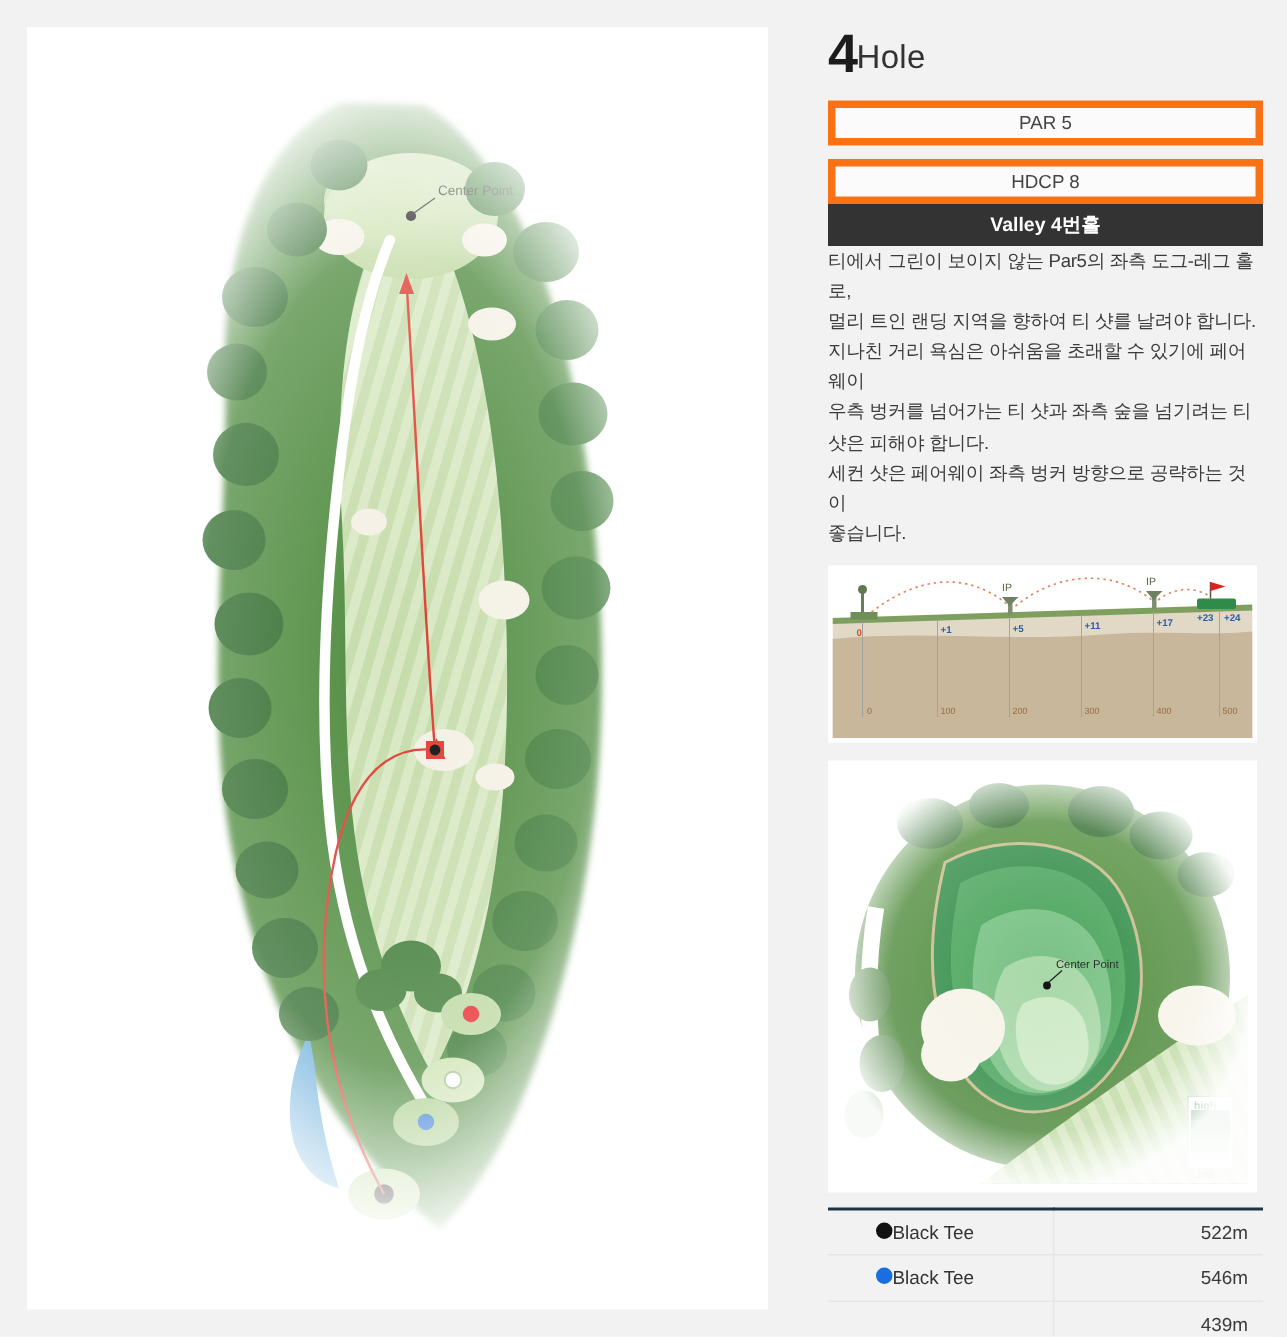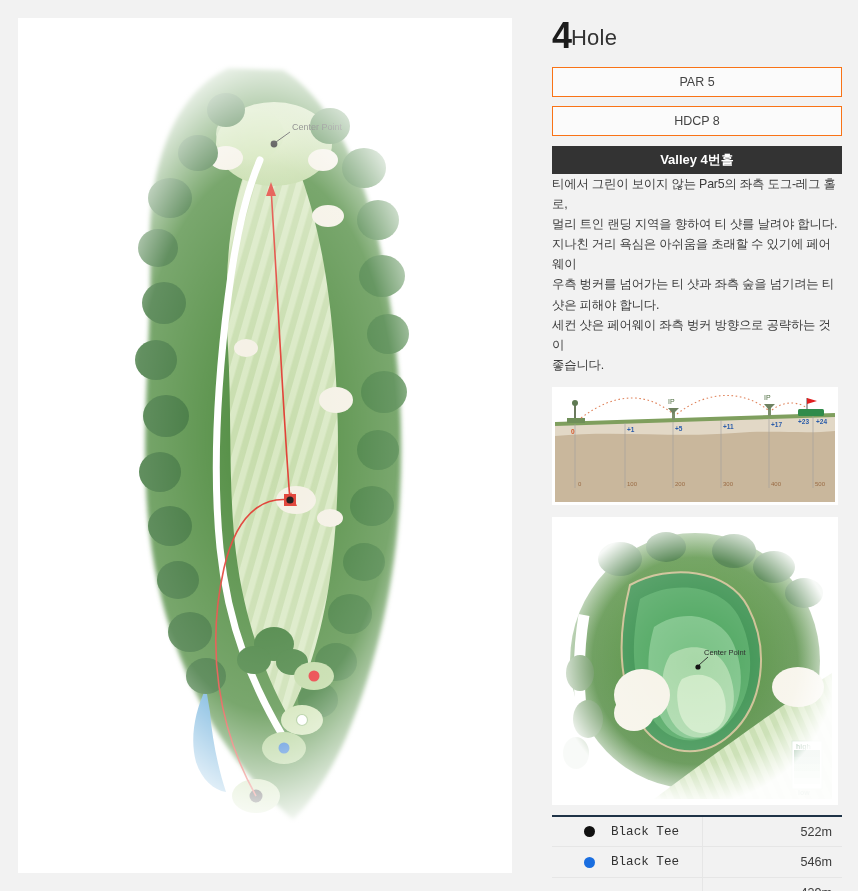--- a/index.html
+++ b/index.html
@@ -31,28 +31,28 @@
     font-size: 15px; color: #3a3a3a; letter-spacing: .2px;
     padding: 18px 0 4px 0; line-height: 1;
   }
   .hole-title .num {
     font-size: 36px; font-weight: bold; color: #1c1c1c;
     letter-spacing: -1px; vertical-align: -3px;
   }
   .hole-title .word { font-size: 22px; color: #333; font-weight: normal; }
 
   .spec-box {
-    height: 30px; border: 1px solid #f97316; background: #fbfbfb;
+    height: 30px; border: 5px solid #f97316; background: #fbfbfb;
     display: flex; align-items: center; justify-content: center;
     font-size: 12.5px; color: #444; margin-top: 9px;
   }
   .course-banner {
     height: 28px; background: #333333; color: #ffffff;
     display: flex; align-items: center; justify-content: center;
-    font-size: 13px; font-weight: bold; margin-top: 10px;
+    font-size: 13px; font-weight: bold; 
   }
 
   .desc {
     font-size: 12.4px; line-height: 1.62;
     color: #3b3b3b; white-space: pre-line; letter-spacing: -.2px;
   }
 
   
   .profile-card {
     margin-top: 12px; width: 286px; height: 118px;
@@ -72,21 +72,21 @@
     margin-top: 10px; width: 290px;
     border-collapse: collapse; border-top: 2px solid #1f3347;
     font-size: 12.6px; color: #333;
   }
   .tee-table td {
     height: 31px; border-bottom: 1px solid #e6e6e6;
     padding: 0 10px;
   }
   .tee-table td.name { width: 150px; border-right: 1px solid #e6e6e6; }
   .tee-table td.dist { text-align: right; color: #3b3b3b; }
-  .tee-row-inner { display: flex; align-items: center; gap: 16px; padding-left: 22px; font-family: Liberation Mono, monospace; }
+  .tee-row-inner { display: flex; gap: 0; padding-left: 22px; }
   .dot { width: 11px; height: 11px; border-radius: 50%; flex: 0 0 auto; }
 </style>
 </head>
 <body>
 
 <div class="page">
 
   <div class="map-card">
     <div class="hole-map">
       <svg viewBox="0 0 375 780" preserveAspectRatio="xMidYMid meet">

